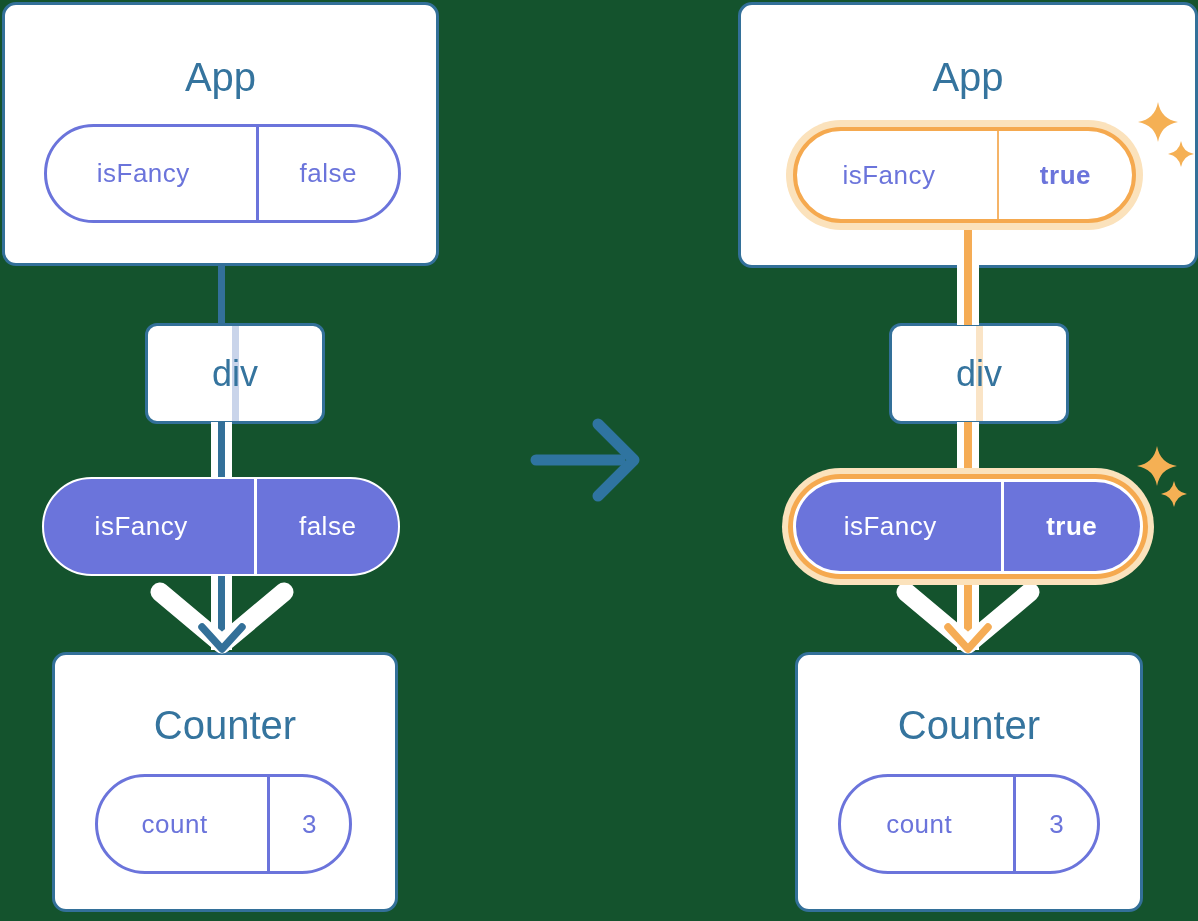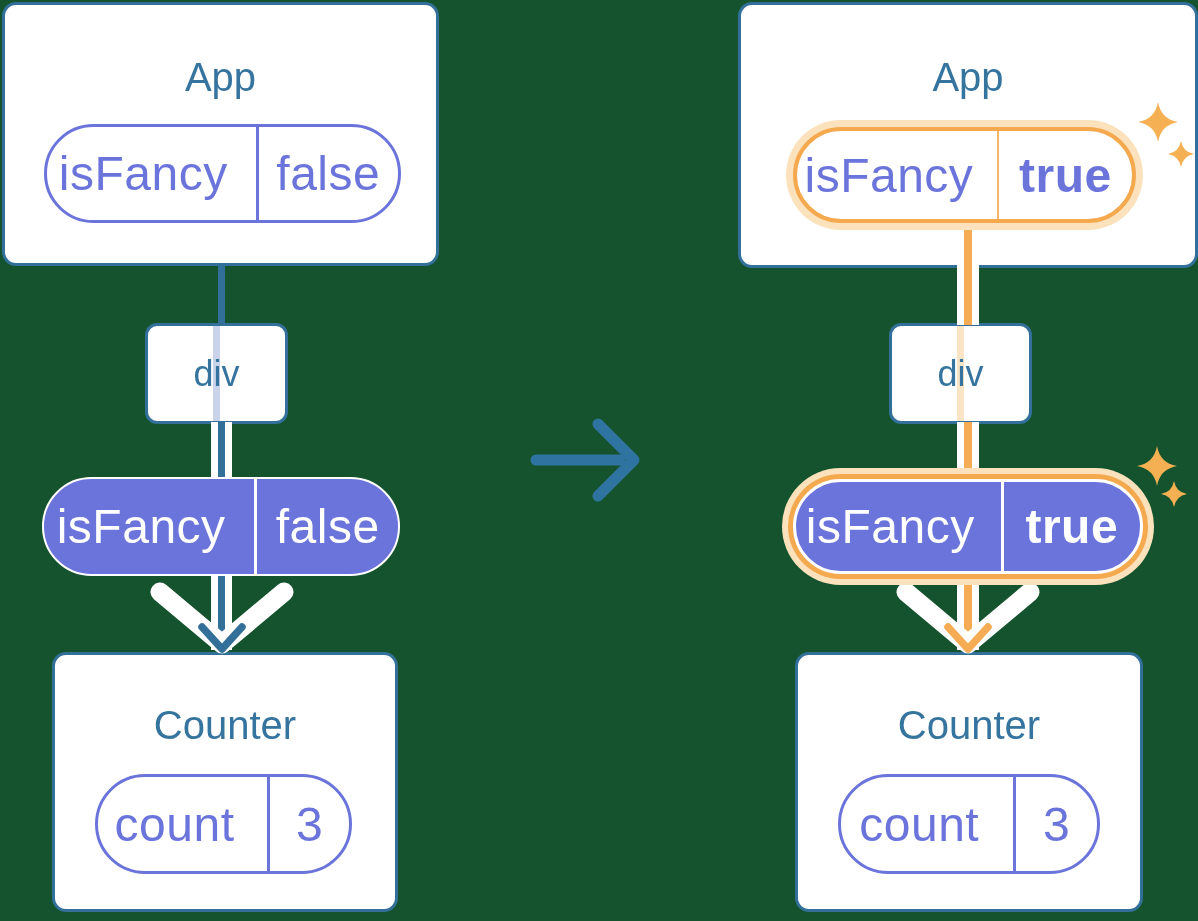--- a/index.html
+++ b/index.html
@@ -6,21 +6,21 @@
   .stage{position:relative;width:1198px;height:921px;background:#14532d;overflow:hidden;
          font-family:"Liberation Sans",sans-serif;}
 
   
   .card{position:absolute;background:#fff;border:3px solid #337099;border-radius:14px;z-index:2;box-sizing:border-box;}
   .card-title{position:absolute;left:0;width:100%;text-align:center;color:#35749E;
               font-size:40px;line-height:44px;z-index:3;}
 
   
   .pill{position:absolute;display:flex;align-items:stretch;border-radius:70px;z-index:4;box-sizing:border-box;overflow:hidden;}
-  .pill .cell{display:flex;align-items:center;justify-content:center;font-size:48px;letter-spacing:.5px;}
+  .pill .cell{display:flex;align-items:center;justify-content:center;font-size:26px;letter-spacing:.5px;}
   .pill .cell.left{width:58%;}
   .pill .cell.right{width:42%;margin-left:16px;}
   .pill.wide-left .cell.left{width:66%;}
   .pill.wide-left .cell.right{width:34%;}
 
   .pill.outline{border:3px solid #6B74DB;color:#6B74DB;background:#fff;}
   .pill.outline .cell.right{border-left:3px solid #6B74DB;}
 
   .pill.solid{background:#6B74DB;border:2px solid #FFFFFF;color:#FFFFFF;}
   .pill.solid .cell.right{border-left:3px solid #FFFFFF;}
@@ -29,21 +29,21 @@
                      box-shadow:0 0 0 7px #FBE2BC;}
   .pill.glow-outline .cell.right{border-left:2px solid #F5B468;}
 
   .pill.glow-solid{background:#6B74DB;border:3px solid #FFFFFF;color:#FFFFFF;
                    box-shadow:0 0 0 5px #F5A94F,0 0 0 11px #FBE2BC;}
   .pill.glow-solid .cell.right{border-left:3px solid #FFFFFF;}
 
   .bold{font-weight:bold;}
 
   
-  .divbox{position:absolute;width:143px;height:101px;background:#fff;border:3px solid #337099;
+  .divbox{position:absolute;width:180px;height:101px;background:#fff;border:3px solid #337099;
           border-radius:12px;z-index:2;box-sizing:border-box;display:flex;align-items:center;justify-content:center;}
   .divbox .passline{position:absolute;top:0;bottom:0;width:7px;left:50%;margin-left:-3.5px;}
   .divbox .lbl{position:relative;color:#35749E;font-size:36px;z-index:1;}
 
   
   .vline{position:absolute;z-index:3;}
   .c-teal{background:#337099;} .c-white{background:#FFFFFF;} .c-orange{background:#F5AC55;}
   .c-pale-blue{background:#C9D4EA;} .c-pale-orange{background:#FAE4C6;}
 
   .arrow-svg{position:absolute;z-index:3;}

